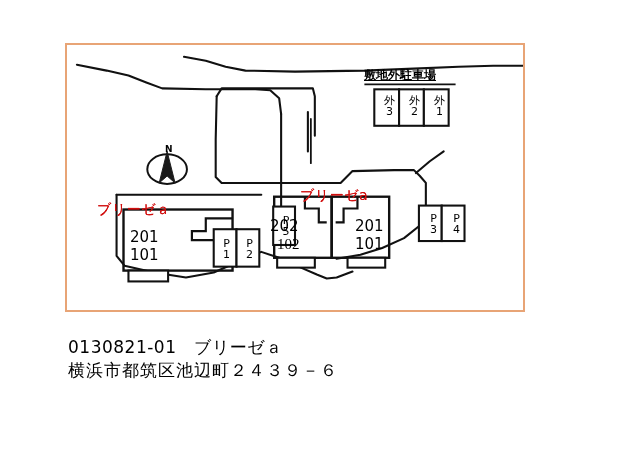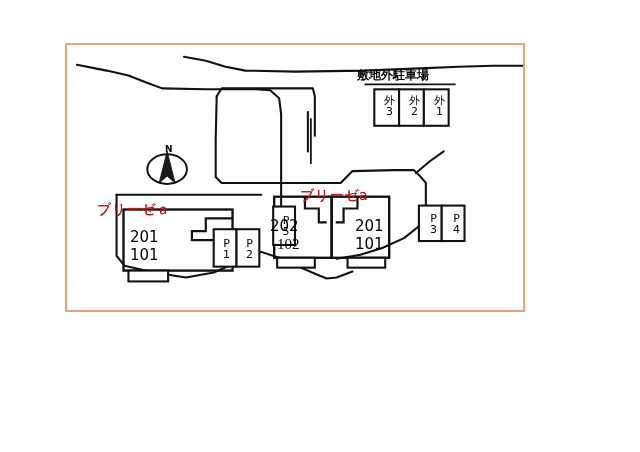--- a/index.html
+++ b/index.html
@@ -163,21 +163,21 @@
       <rect x="335" y="45" width="25" height="37" fill="#ffffff" stroke="#111111" stroke-width="2.1"></rect>
       <rect x="360" y="45" width="25" height="37" fill="#ffffff" stroke="#111111" stroke-width="2.1"></rect>
       <line x1="300" y1="40" x2="392" y2="40" stroke="#111111" stroke-width="1.6"></line>
 
       <ellipse cx="101" cy="126" rx="20" ry="15" fill="none" stroke="#111111" stroke-width="2"></ellipse>
       <polygon points="101,108 109,140 101,133 93,140" fill="#1a1a1a" stroke="#1a1a1a" stroke-width="1"></polygon>
     </svg>
 
     <div class="map-label compass-n" style="left:98px; top:100px;">N</div>
 
-    <div class="map-label ext-lot-title" style="left:290px; top:24px;">敷地外駐車場</div>
+    <div class="map-label ext-lot-title" style="left:297px; top:24px;text-decoration:underline;">敷地外駐車場</div>
 
     <div class="map-label stall-label" style="left:310px; top:50px; width:25px;">
       <span class="l1">外</span>
       <span class="l2">3</span>
     </div>
     <div class="map-label stall-label" style="left:335px; top:50px; width:25px;">
       <span class="l1">外</span>
       <span class="l2">2</span>
     </div>
     <div class="map-label stall-label" style="left:360px; top:50px; width:25px;">
@@ -215,15 +215,17 @@
 
     <div class="map-label unit-num" style="left:203px; top:174px;">202</div>
     <div class="map-label unit-num" style="left:210px; top:192px;font-family:Liberation Serif, serif;">102</div>
 
     <div class="map-label unit-num" style="left:288px; top:174px;">201</div>
     <div class="map-label unit-num" style="left:288px; top:192px;">101</div>
 
   </div>
 
   <div class="caption">
+    <div class="caption-line">0130821-01　ブリーゼａ</div>
+    <div class="caption-line addr">横浜市都筑区池辺町２４３９－６</div>
   </div>
 
 </div>
 
 </body></html>

